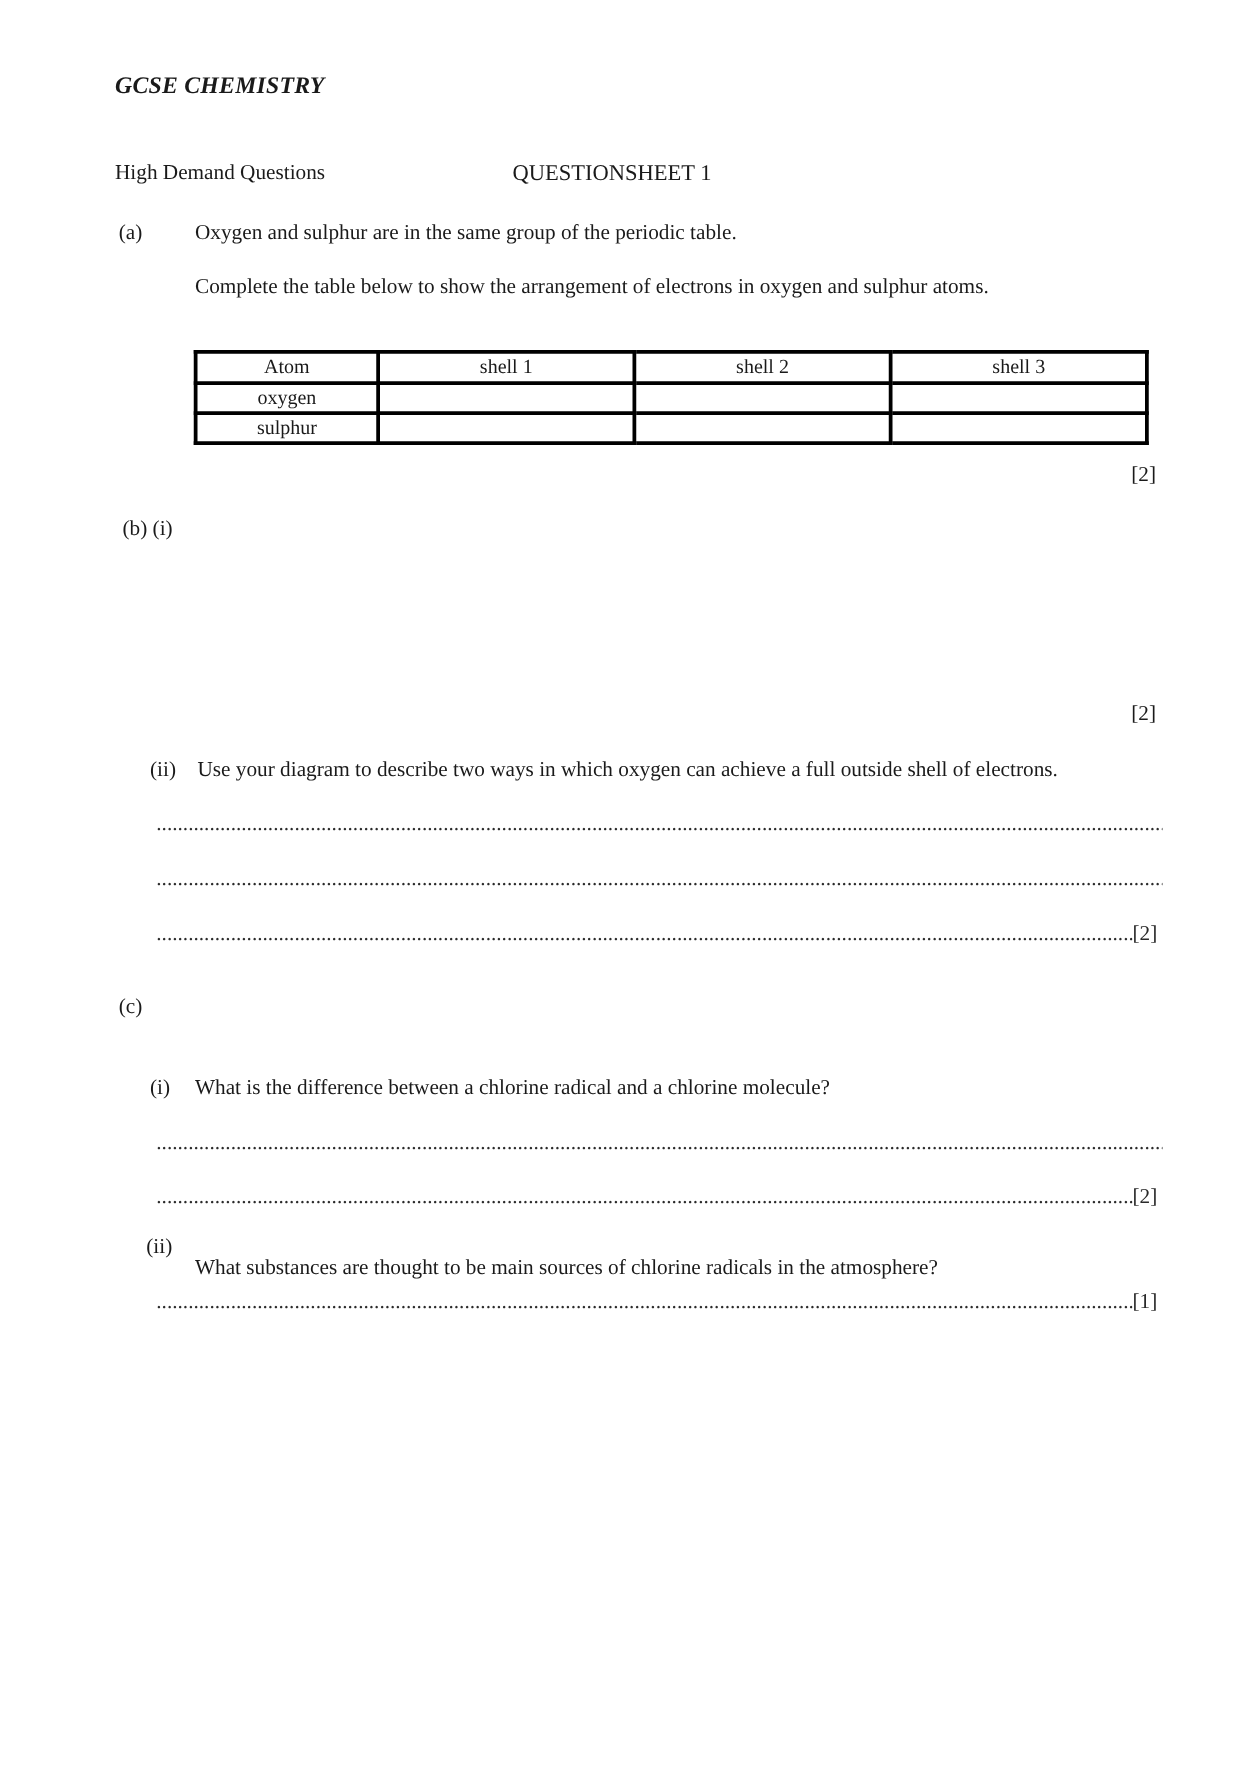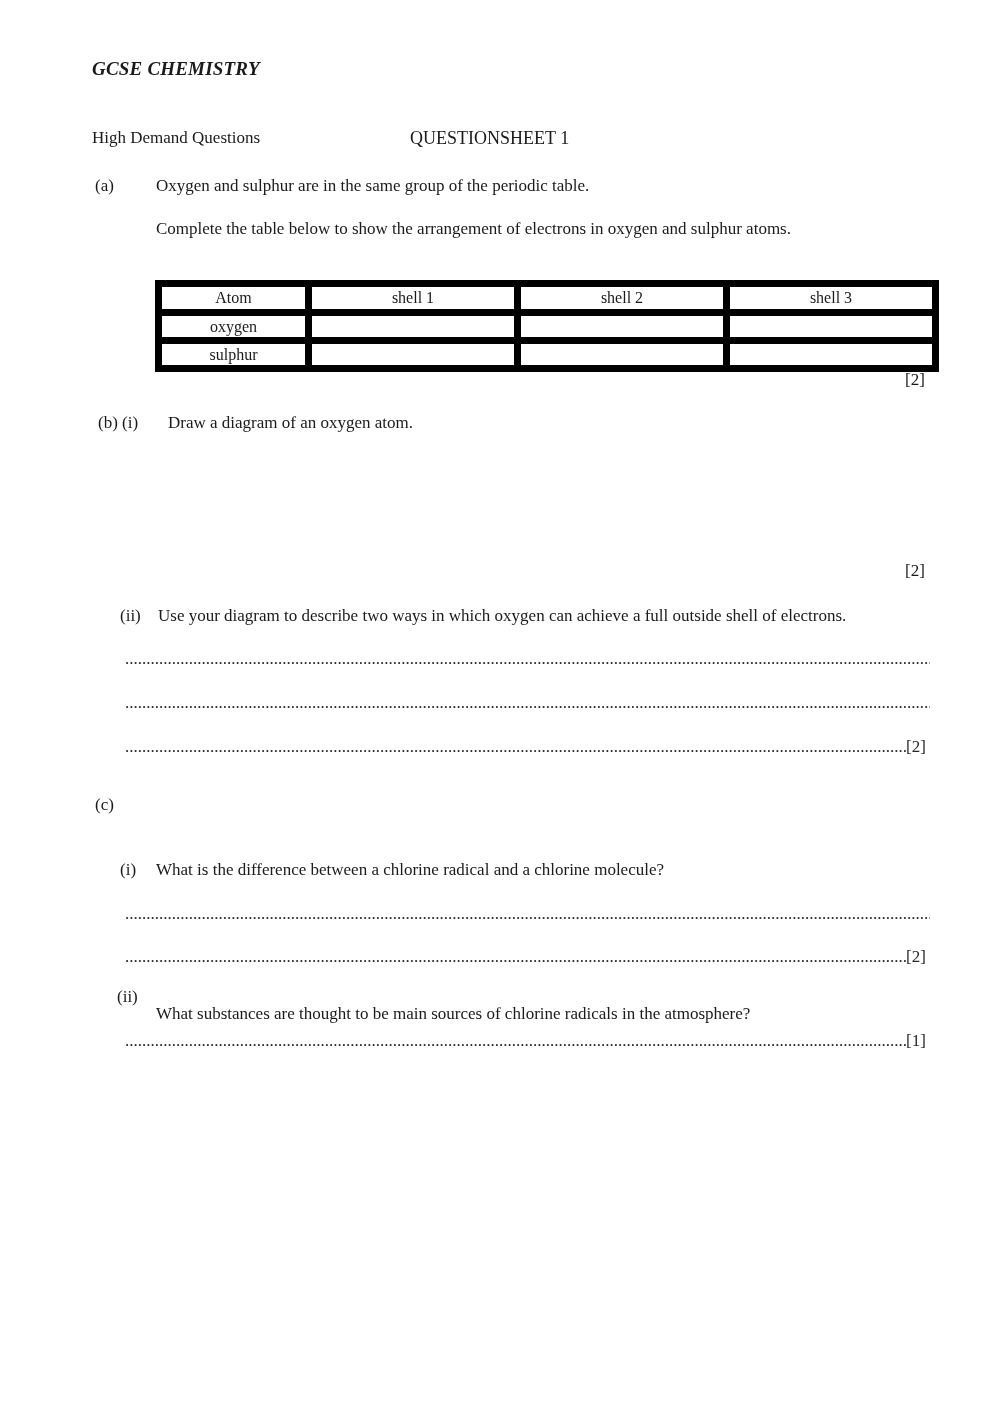--- a/index.html
+++ b/index.html
@@ -89,21 +89,21 @@
   
   .etable {
     position: absolute;
     left: 155px;
     top: 280px;
     width: 749px;
     border-collapse: collapse;
     table-layout: fixed;
   }
   .etable td {
-    border: 7px solid #000000;
+    border: 3px solid #000000;
     height: 21px;
     font-size: 16px;
     text-align: center;
     vertical-align: middle;
     padding: 0;
   }
   .etable .col-atom { width: 143px; }
   .etable .col-shell { width: 202px; }
   .etable tr:first-child td { height: 22px; }
 
@@ -189,21 +189,20 @@
         <td class="col-shell"></td>
         <td class="col-shell"></td>
         <td class="col-shell"></td>
       </tr>
     </tbody>
   </table>
 
   <div class="mark" style="left:905px; top:370px;">[2]</div>
 
   <div class="qlabel" style="left:98px; top:413px;">(b) (i)</div>
-  <div class="qtext" style="left:168px; top:413px; width:740px;">Draw a diagram of an oxygen atom.</div>
 
   <div class="mark" style="left:905px; top:561px;">[2]</div>
 
   <div class="qlabel" style="left:120px; top:606px;">(ii)</div>
   <div class="qtext" style="left:158px; top:606px; width:775px;">Use your diagram to describe two ways in which oxygen can achieve a full outside shell of electrons.</div>
 
   <div class="dots" style="left:125px; top:648px; width:805px;">
     <span class="fill" style="width:805px;">...............................................................................................................................................................................................................................................................................</span>
   </div>
   <div class="dots" style="left:125px; top:692px; width:805px;">

